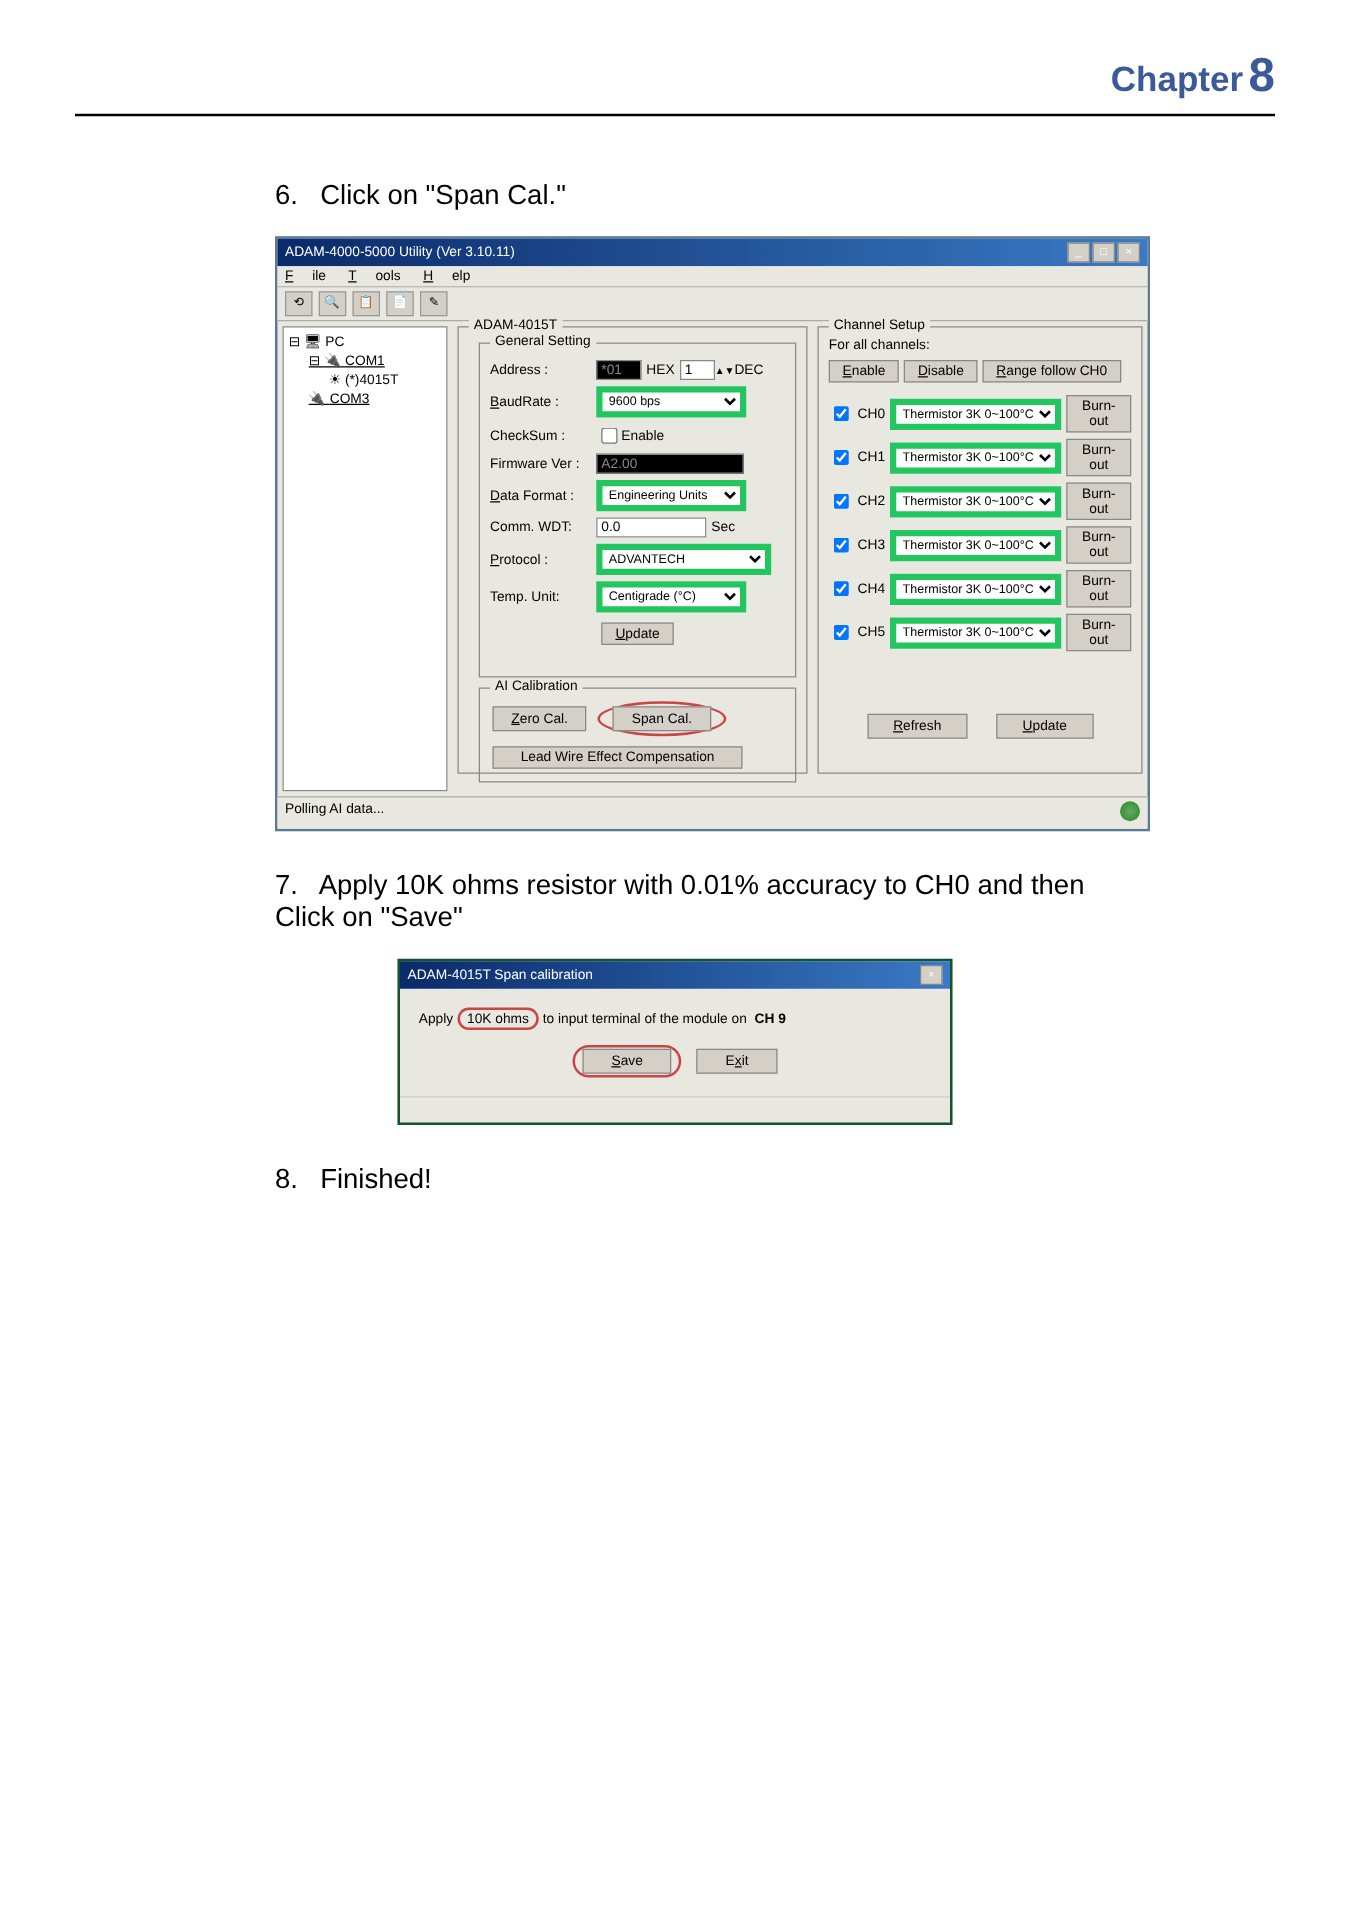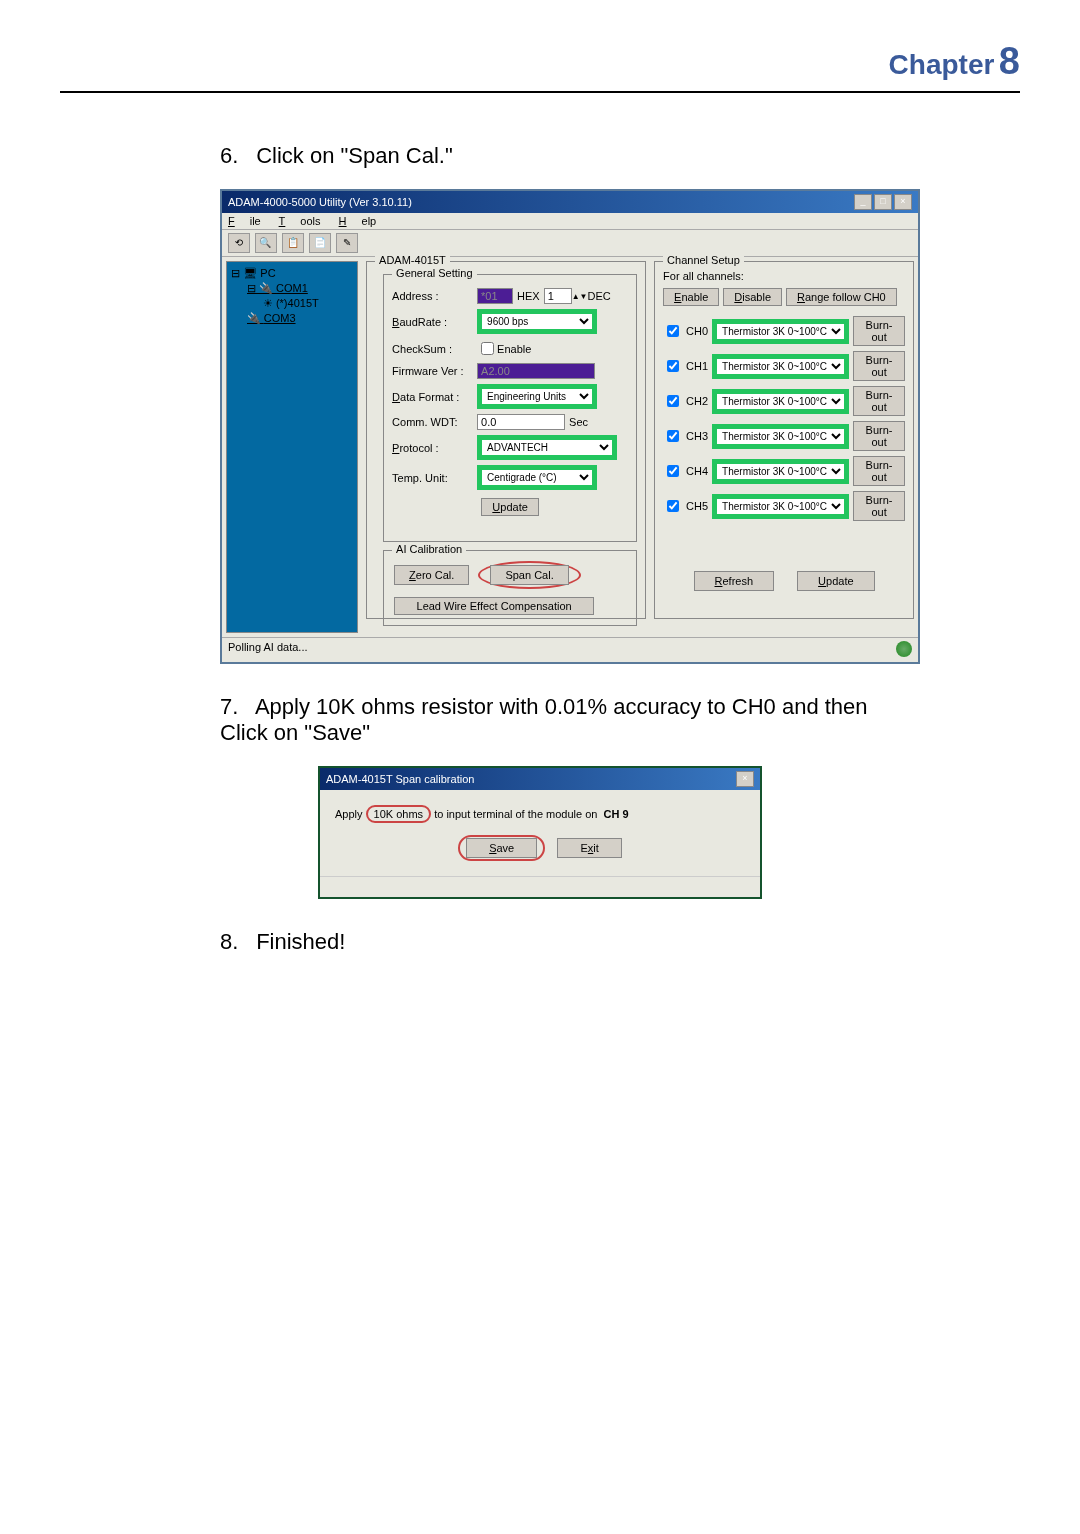--- a/index.html
+++ b/index.html
@@ -87,21 +87,21 @@
   text-align: center;
   font-size: 10px;
   line-height: 18px;
 }
 .main-area {
   display: flex;
   min-height: 380px;
 }
 .tree-panel {
   width: 130px;
-  background: #0369a1;
+  background: #ffffff;
   border: 1px solid #888;
   margin: 4px;
   padding: 4px;
   font-size: 11px;
 }
 .tree-item {
   padding: 1px 0;
 }
 .tree-indent1 { padding-left: 16px; text-decoration: underline; }
 .tree-indent2 { padding-left: 32px; }
@@ -140,21 +140,21 @@
   width: 85px;
   font-size: 11px;
 }
 .form-input {
   border: 1px solid #888;
   background: #fff;
   padding: 1px 3px;
   font-size: 11px;
 }
 .form-input.disabled {
-  background: #4c1d95;
+  background: #000000;
   color: #888;
 }
 .form-select {
   border: 5px solid #22c55e;
   background: #fff;
   padding: 1px;
   font-size: 10px;
 }
 .btn {
   border: 1px solid #888;

